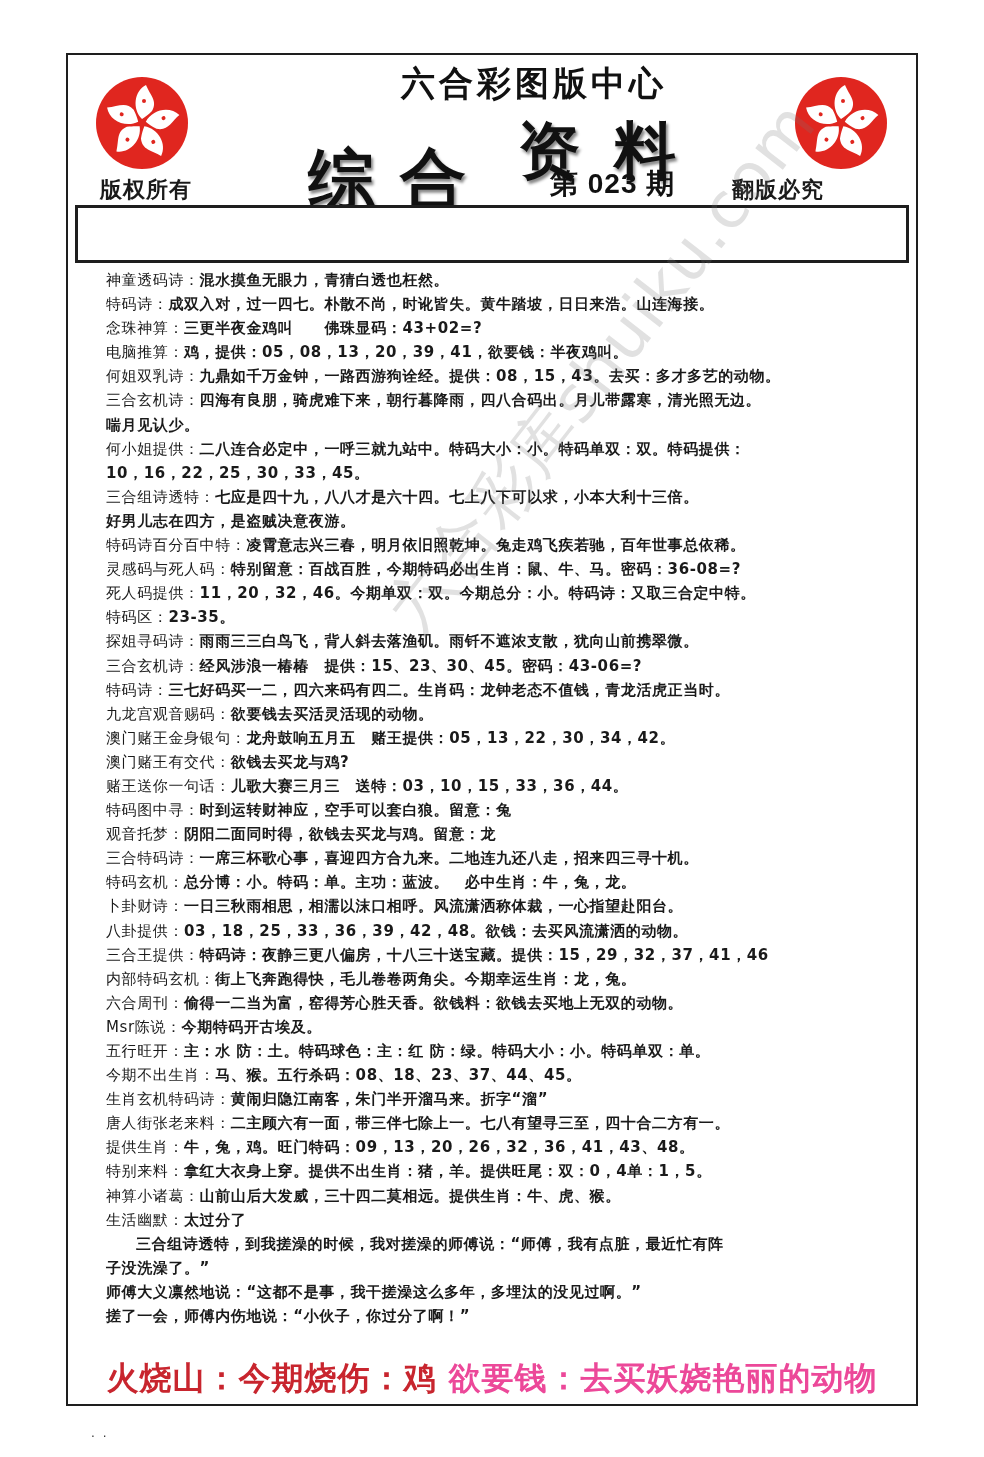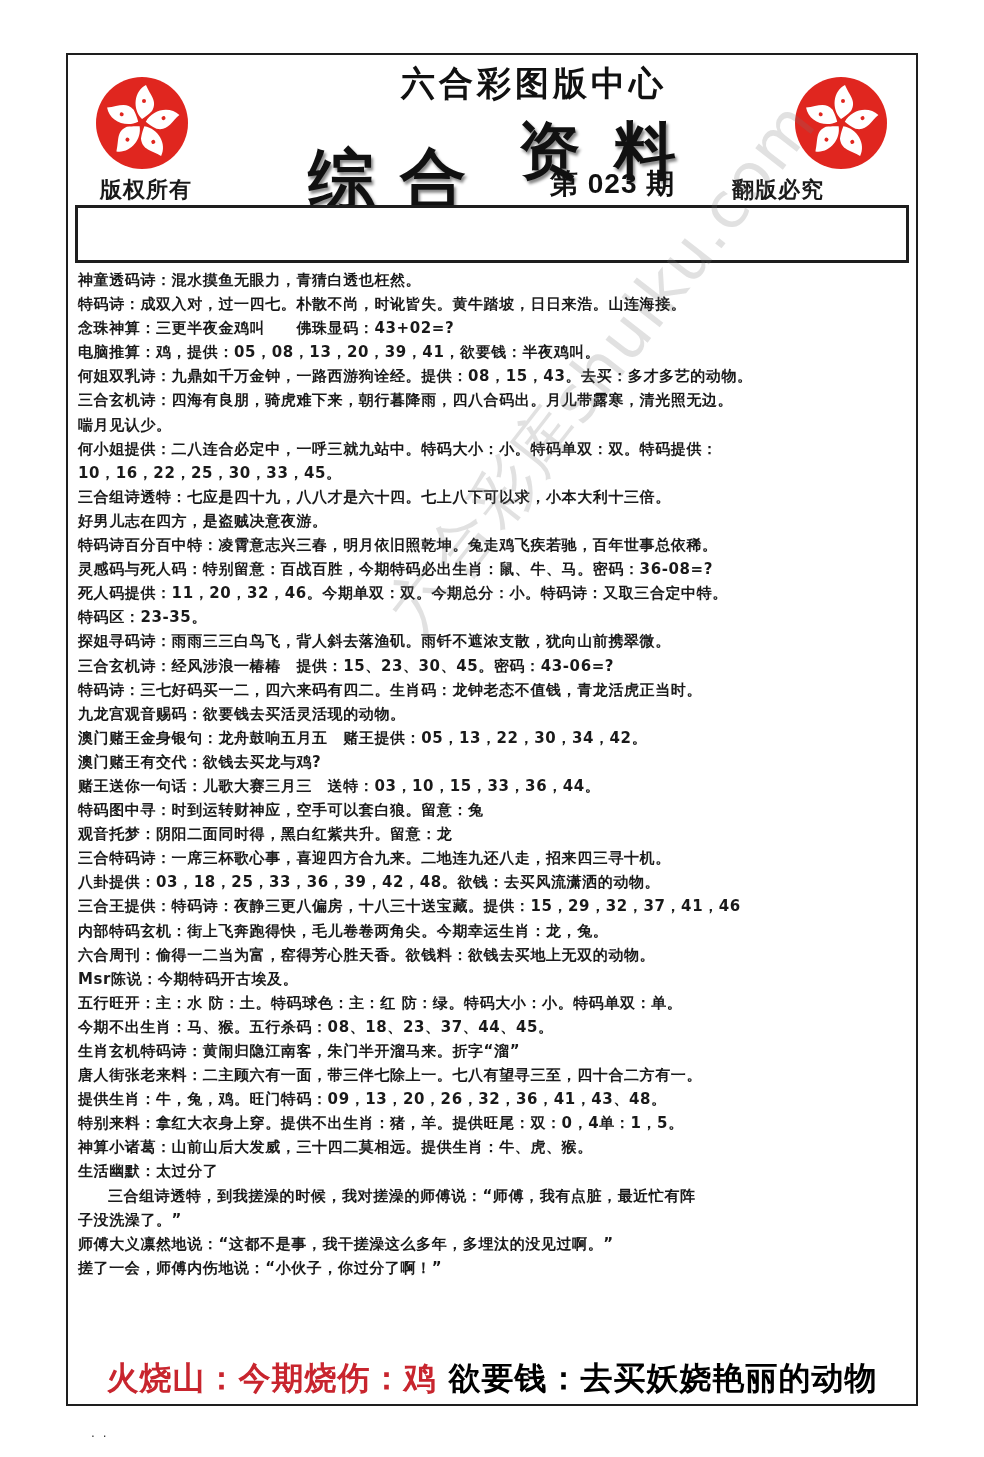--- a/index.html
+++ b/index.html
@@ -52,36 +52,36 @@
   }
 
   
   .content {
     position: absolute; left: 10px; top: 213px; width: 830px;
   }
   .line {
     font-size: 15px; line-height: 24.1px; height: 24.1px; white-space: nowrap;
     font-family: "DejaVu Sans", sans-serif; color: #1a1a1a; letter-spacing: 0.6px;
   }
-  .line .k { font-weight: bold; }
+  .line .k { font-weight: normal; margin-left: 28px; }
   .line .v { font-weight: bold; }
   .line.indent { padding-left: 30px; }
 
   .watermark {
     position: absolute; left: 300px; top: 540px; font-size: 64px; color: rgba(120,120,120,0.22);
     transform: rotate(-52deg); transform-origin: left top; white-space: nowrap;
     font-family: "DejaVu Sans", sans-serif; pointer-events: none; letter-spacing: 2px;
   }
 
   .banner {
     position: absolute; left: 0; top: 1302px; width: 848px; text-align: center;
     font-size: 32px; font-weight: bold; font-family: "DejaVu Serif", serif; letter-spacing: 1px;
   }
   .banner .red { color: #c8252e; }
-  .banner .green { color: #000000; }
+  .banner .green { color: #ec4899; }
 
   .dots {
     position: absolute; left: 91px; top: 1426px; font-size: 12px; color: #333; letter-spacing: 2px;
   }
 </style>
 </head>
 <body>
 
 <div class="sheet">
 
@@ -154,22 +154,24 @@
       <div class="line"><span class="k">死人码提供：</span><span class="v">11，20，32，46。今期单双：双。今期总分：小。特码诗：又取三合定中特。</span></div>
       <div class="line"><span class="k">特码区：</span><span class="v">23-35。</span></div>
       <div class="line"><span class="k">探姐寻码诗：</span><span class="v">雨雨三三白鸟飞，背人斜去落渔矶。雨钎不遮浓支散，犹向山前携翠微。</span></div>
       <div class="line"><span class="k">三合玄机诗：</span><span class="v">经风涉浪一椿椿　提供：15、23、30、45。密码：43-06=?</span></div>
       <div class="line"><span class="k">特码诗：</span><span class="v">三七好码买一二，四六来码有四二。生肖码：龙钟老态不值钱，青龙活虎正当时。</span></div>
       <div class="line"><span class="k">九龙宫观音赐码：</span><span class="v">欲要钱去买活灵活现的动物。</span></div>
       <div class="line"><span class="k">澳门赌王金身银句：</span><span class="v">龙舟鼓响五月五　赌王提供：05，13，22，30，34，42。</span></div>
       <div class="line"><span class="k">澳门赌王有交代：</span><span class="v">欲钱去买龙与鸡?</span></div>
       <div class="line"><span class="k">赌王送你一句话：</span><span class="v">儿歌大赛三月三　送特：03，10，15，33，36，44。</span></div>
       <div class="line"><span class="k">特码图中寻：</span><span class="v">时到运转财神应，空手可以套白狼。留意：兔</span></div>
-      <div class="line"><span class="k">观音托梦：</span><span class="v">阴阳二面同时得，黑白红紫共升。留意：龙</span></div>
+      <div class="line"><span class="k">观音托梦：</span><span class="v">阴阳二面同时得，欲钱去买龙与鸡。留意：龙</span></div>
       <div class="line"><span class="k">三合特码诗：</span><span class="v">一席三杯歌心事，喜迎四方合九来。二地连九还八走，招来四三寻十机。</span></div>
+      <div class="line"><span class="k">特码玄机：</span><span class="v">总分博：小。特码：单。主功：蓝波。　必中生肖：牛，兔，龙。</span></div>
+      <div class="line"><span class="k">卜卦财诗：</span><span class="v">一日三秋雨相思，相濡以沫口相呼。风流潇洒称体裁，一心指望赴阳台。</span></div>
       <div class="line"><span class="k">八卦提供：</span><span class="v">03，18，25，33，36，39，42，48。欲钱：去买风流潇洒的动物。</span></div>
       <div class="line"><span class="k">三合王提供：</span><span class="v">特码诗：夜静三更八偏房，十八三十送宝藏。提供：15，29，32，37，41，46</span></div>
       <div class="line"><span class="k">内部特码玄机：</span><span class="v">街上飞奔跑得快，毛儿卷卷两角尖。今期幸运生肖：龙，兔。</span></div>
       <div class="line"><span class="k">六合周刊：</span><span class="v">偷得一二当为富，窑得芳心胜天香。欲钱料：欲钱去买地上无双的动物。</span></div>
       <div class="line"><span class="k">Msr陈说：</span><span class="v">今期特码开古埃及。</span></div>
       <div class="line"><span class="k">五行旺开：</span><span class="v">主：水 防：土。特码球色：主：红 防：绿。特码大小：小。特码单双：单。</span></div>
       <div class="line"><span class="k">今期不出生肖：</span><span class="v">马、猴。五行杀码：08、18、23、37、44、45。</span></div>
       <div class="line"><span class="k">生肖玄机特码诗：</span><span class="v">黄闹归隐江南客，朱门半开溜马来。折字“溜”</span></div>
       <div class="line"><span class="k">唐人街张老来料：</span><span class="v">二主顾六有一面，带三伴七除上一。七八有望寻三至，四十合二方有一。</span></div>
       <div class="line"><span class="k">提供生肖：</span><span class="v">牛，兔，鸡。旺门特码：09，13，20，26，32，36，41，43、48。</span></div>

